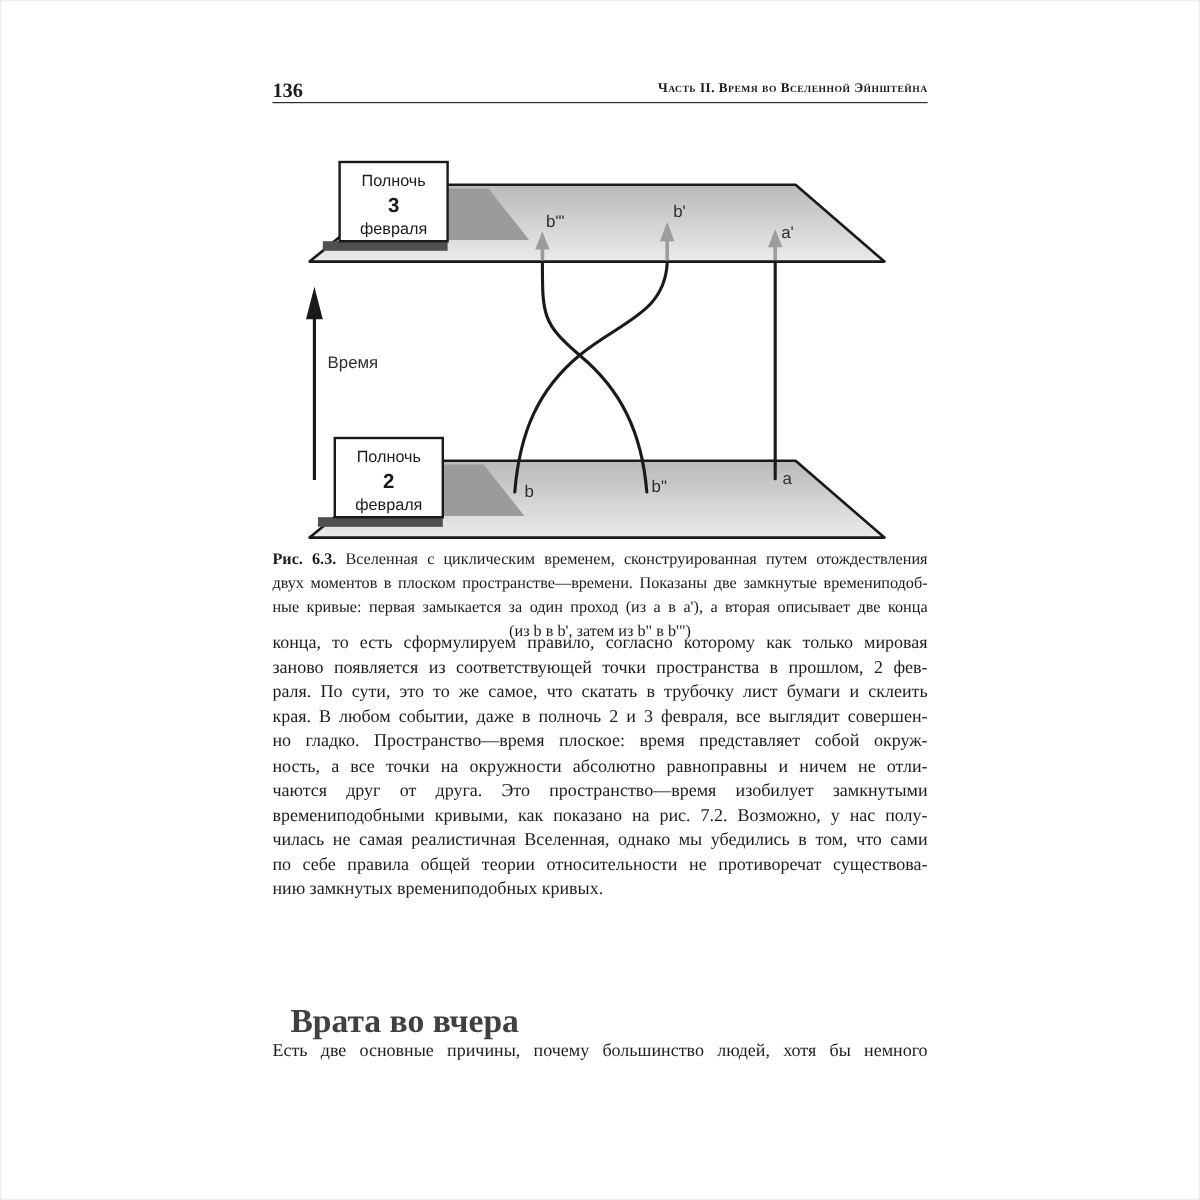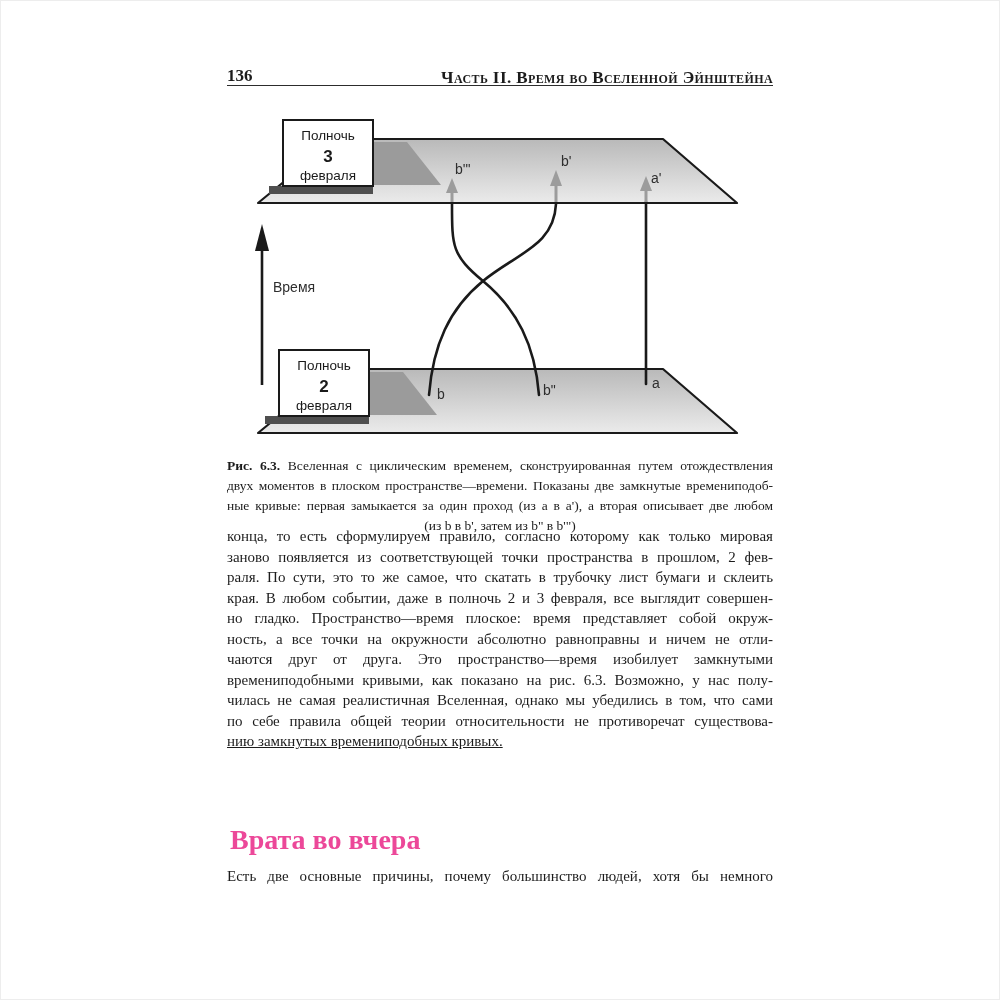--- a/index.html
+++ b/index.html
@@ -1,46 +1,46 @@
 <!DOCTYPE html>
 <html><head>
 <meta charset="utf-8">
 <style>
   html,body{margin:0;padding:0;background:#fff;}
   .page{position:relative;width:1000px;height:1000px;background:#ffffff;overflow:hidden;
         box-shadow:inset 0 0 0 1px #ededed;font-family:"Liberation Serif",serif;color:#1c1c1c;}
 
   
   .pagenum{position:absolute;left:227px;top:66px;font-size:17px;font-weight:bold;}
-  .running{position:absolute;right:227px;top:68px;font-size:17px;font-weight:bold;
+  .running{position:absolute;right:227px;top:68px;font-size:11px;font-weight:bold;
            font-variant:small-caps;letter-spacing:0.4px;white-space:nowrap;}
   .hrule{position:absolute;left:227px;top:85px;width:546px;border-top:1.6px solid #2c2c2c;}
 
   
-  .fig{position:absolute;left:230px;top:101px;width:540px;height:347px;}
+  .fig{position:absolute;left:230px;top:116px;width:540px;height:347px;}
   .fig svg{display:block;width:540px;height:347px;}
   .lbl{font-family:"Liberation Sans","DejaVu Sans",sans-serif;font-size:14px;fill:#2e2e2e;}
   .boxtext{font-family:"Liberation Sans","DejaVu Sans",sans-serif;font-size:13.5px;fill:#1a1a1a;text-anchor:middle;}
   .boxnum{font-family:"Liberation Sans","DejaVu Sans",sans-serif;font-size:17px;font-weight:bold;fill:#1a1a1a;text-anchor:middle;}
   .timelbl{font-family:"Liberation Sans","DejaVu Sans",sans-serif;font-size:14px;fill:#2e2e2e;}
 
   
   .caption{position:absolute;left:227px;top:456px;width:546px;font-size:13.5px;line-height:20px;}
   .cap-j{text-align:justify;text-align-last:justify;}
   .cap-c{text-align:right;text-align-last:center;}
 
   
   .para{position:absolute;left:227px;width:546px;font-size:15px;}
   .p1{top:526px;line-height:20.5px;}
   .p2{top:866px;line-height:21px;}
   .jl{text-align:justify;text-align-last:justify;}
-  .jl-last{text-align:left;text-align-last:left;text-decoration:underline;}
+  .jl-last{text-align:left;text-align-last:left;}
 
-  .sechead{position:absolute;left:226px;top:820px;margin:4px;font-size:28px;font-weight:bold;
-           font-family:"Liberation Serif",serif;color:#ec4899;}
+  .sechead{position:absolute;left:226px;top:820px;margin:16px;font-size:28px;font-weight:bold;
+           font-family:"Liberation Serif",serif;color:#404040;}
 </style>
 </head>
 <body>
 
 <div class="page">
 
   <span class="pagenum">136</span>
   <span class="running">Часть II. Время во Вселенной Эйнштейна</span>
   <div class="hrule"></div>
 
@@ -89,33 +89,33 @@
       <text class="lbl" x="651" y="190">a'</text>
       <text class="lbl" x="437" y="406">b</text>
       <text class="lbl" x="543" y="402">b"</text>
       <text class="lbl" x="652" y="395">a</text>
     </svg>
   </div>
 
   <div class="caption">
     <div class="cap-j"><b>Рис. 6.3.</b><span> Вселенная с циклическим временем, сконструированная путем отождествления</span></div>
     <div class="cap-j">двух моментов в плоском пространстве—времени. Показаны две замкнутые времениподоб-</div>
-    <div class="cap-j">ные кривые: первая замыкается за один проход (из a в a'), а вторая описывает две любом</div>
+    <div class="cap-j">ные кривые: первая замыкается за один проход (из a в a'), а вторая описывает две конца</div>
     <div class="cap-c">(из b в b', затем из b" в b'")</div>
   </div>
 
   <div class="para p1">
     <div class="jl">конца, то есть сформулируем правило, согласно которому как только мировая</div>
     <div class="jl">заново появляется из соответствующей точки пространства в прошлом, 2 фев-</div>
     <div class="jl">раля. По сути, это то же самое, что скатать в трубочку лист бумаги и склеить</div>
     <div class="jl">края. В любом событии, даже в полночь 2 и 3 февраля, все выглядит совершен-</div>
     <div class="jl">но гладко. Пространство—время плоское: время представляет собой окруж-</div>
     <div class="jl">ность, а все точки на окружности абсолютно равноправны и ничем не отли-</div>
     <div class="jl">чаются друг от друга. Это пространство—время изобилует замкнутыми</div>
-    <div class="jl">времениподобными кривыми, как показано на рис. 6.3. Возможно, у нас полу-</div>
+    <div class="jl">времениподобными кривыми, как показано на рис. 7.2. Возможно, у нас полу-</div>
     <div class="jl">чилась не самая реалистичная Вселенная, однако мы убедились в том, что сами</div>
     <div class="jl">по себе правила общей теории относительности не противоречат существова-</div>
     <div class="jl-last">нию замкнутых времениподобных кривых.</div>
   </div>
 
   <h2 class="sechead">Врата во вчера</h2>
 
   <div class="para p2">
     <div class="jl">Есть две основные причины, почему большинство людей, хотя бы немного</div>
   </div>

